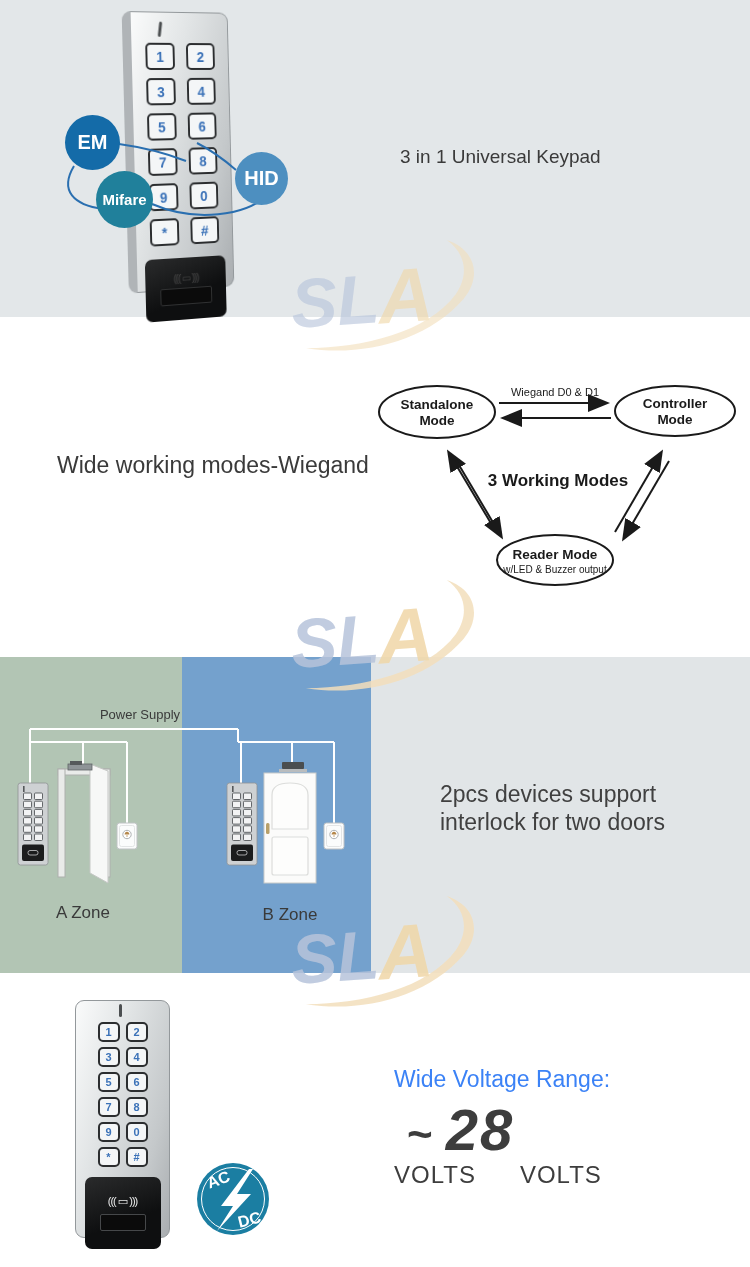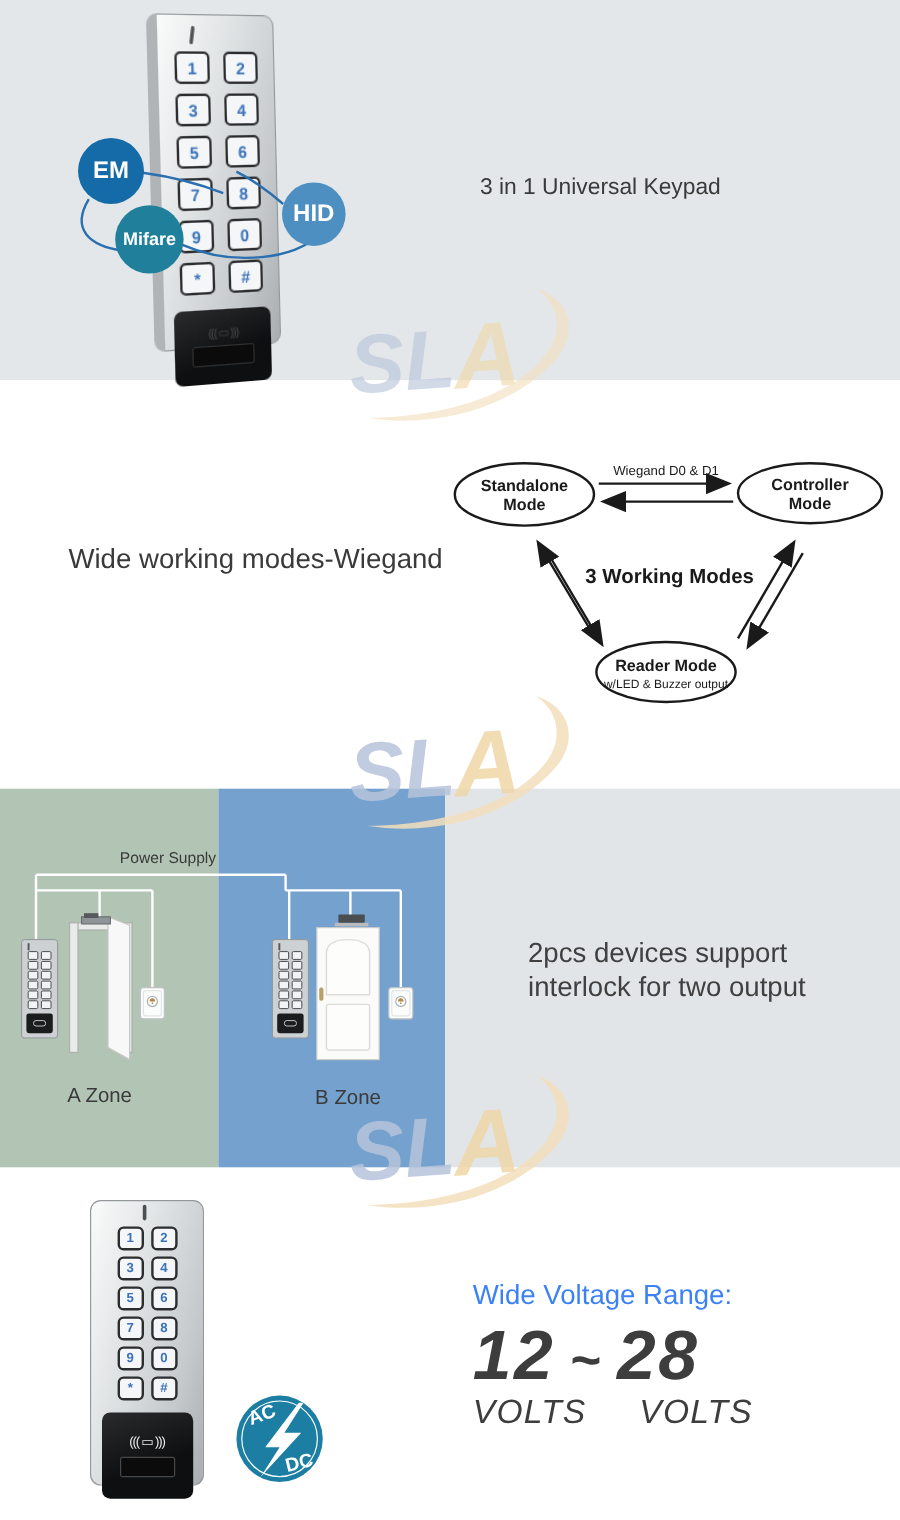--- a/index.html
+++ b/index.html
@@ -80,21 +80,21 @@
   .il-zone{font-size:17px;}
   .interlock-text{left:440px;top:780px;width:280px;text-align:left;font-size:23px;line-height:28px;color:#404040;z-index:3;}
 
   
   .volt-block{left:394px;top:1066px;width:260px;z-index:3;}
   .volt-heading{font-size:23px;color:#3b82f6;}
   .volt-row{display:flex;align-items:flex-end;margin-top:8px;color:#3d3d3d;}
   .volt-num{font-size:58px;font-weight:bold;font-style:italic;line-height:58px;letter-spacing:2px;}
   .volt-tilde{font-size:44px;font-weight:bold;line-height:50px;margin:0 13px;}
   .volt-labels{display:flex;color:#3d3d3d;margin-top:2px;}
-  .volt-volts{font-size:28px;font-style:italic;letter-spacing:1px;}
+  .volt-volts{font-size:24px;letter-spacing:1px;}
   .volt-volts + .volt-volts{margin-left:44px;}
 
   .acdc{left:197px;top:1163px;width:72px;height:72px;border-radius:50%;
         background:var(--acdc-badge-bg);z-index:3;}
   .acdc::after{content:"";position:absolute;inset:4px;border:1.5px solid #fff;border-radius:50%;}
   .acdc span{position:absolute;color:#fff;font-weight:bold;font-size:16px;z-index:2;}
   .acdc .ac{top:8px;left:10px;transform:rotate(-20deg);}
   .acdc .dc{bottom:6px;right:8px;transform:rotate(-14deg);}
   .acdc svg{position:absolute;inset:0;z-index:1;}
 </style>
@@ -267,21 +267,21 @@
     <use href="#miniKeypad" x="227" y="126"></use>
     <use href="#exitBtn" x="324" y="166"></use>
 
     <text class="il-label il-ps" x="140" y="62">Power Supply</text>
     <text class="il-label il-zone" x="83" y="261">A Zone</text>
     <text class="il-label il-zone" x="290" y="263">B Zone</text>
   </svg>
 
   <div class="abs interlock-text">
     <div>2pcs devices support</div>
-    <div>interlock for two output</div>
+    <div>interlock for two doors</div>
   </div>
 
   <div class="abs keypad keypad-main">
     <div class="notch"></div>
     <div class="keys">
         <div class="key">1</div>
         <div class="key">2</div>
         <div class="key">3</div>
         <div class="key">4</div>
         <div class="key">5</div>
@@ -303,21 +303,20 @@
     <svg viewBox="0 0 72 72">
       <path d="M52,6 L24,43 L36,43 L20,68 L54,31 L40,31 L56,6 Z" fill="#fff"></path>
     </svg>
     <span class="ac">AC</span>
     <span class="dc">DC</span>
   </div>
 
   <div class="abs volt-block">
     <div class="volt-heading">Wide Voltage Range:</div>
     <div class="volt-row">
-      <span class="volt-num">12</span>
       <span class="volt-tilde">~</span>
       <span class="volt-num">28</span>
     </div>
     <div class="volt-labels">
       <span class="volt-volts">VOLTS</span>
       <span class="volt-volts">VOLTS</span>
     </div>
   </div>
 
 </div>

